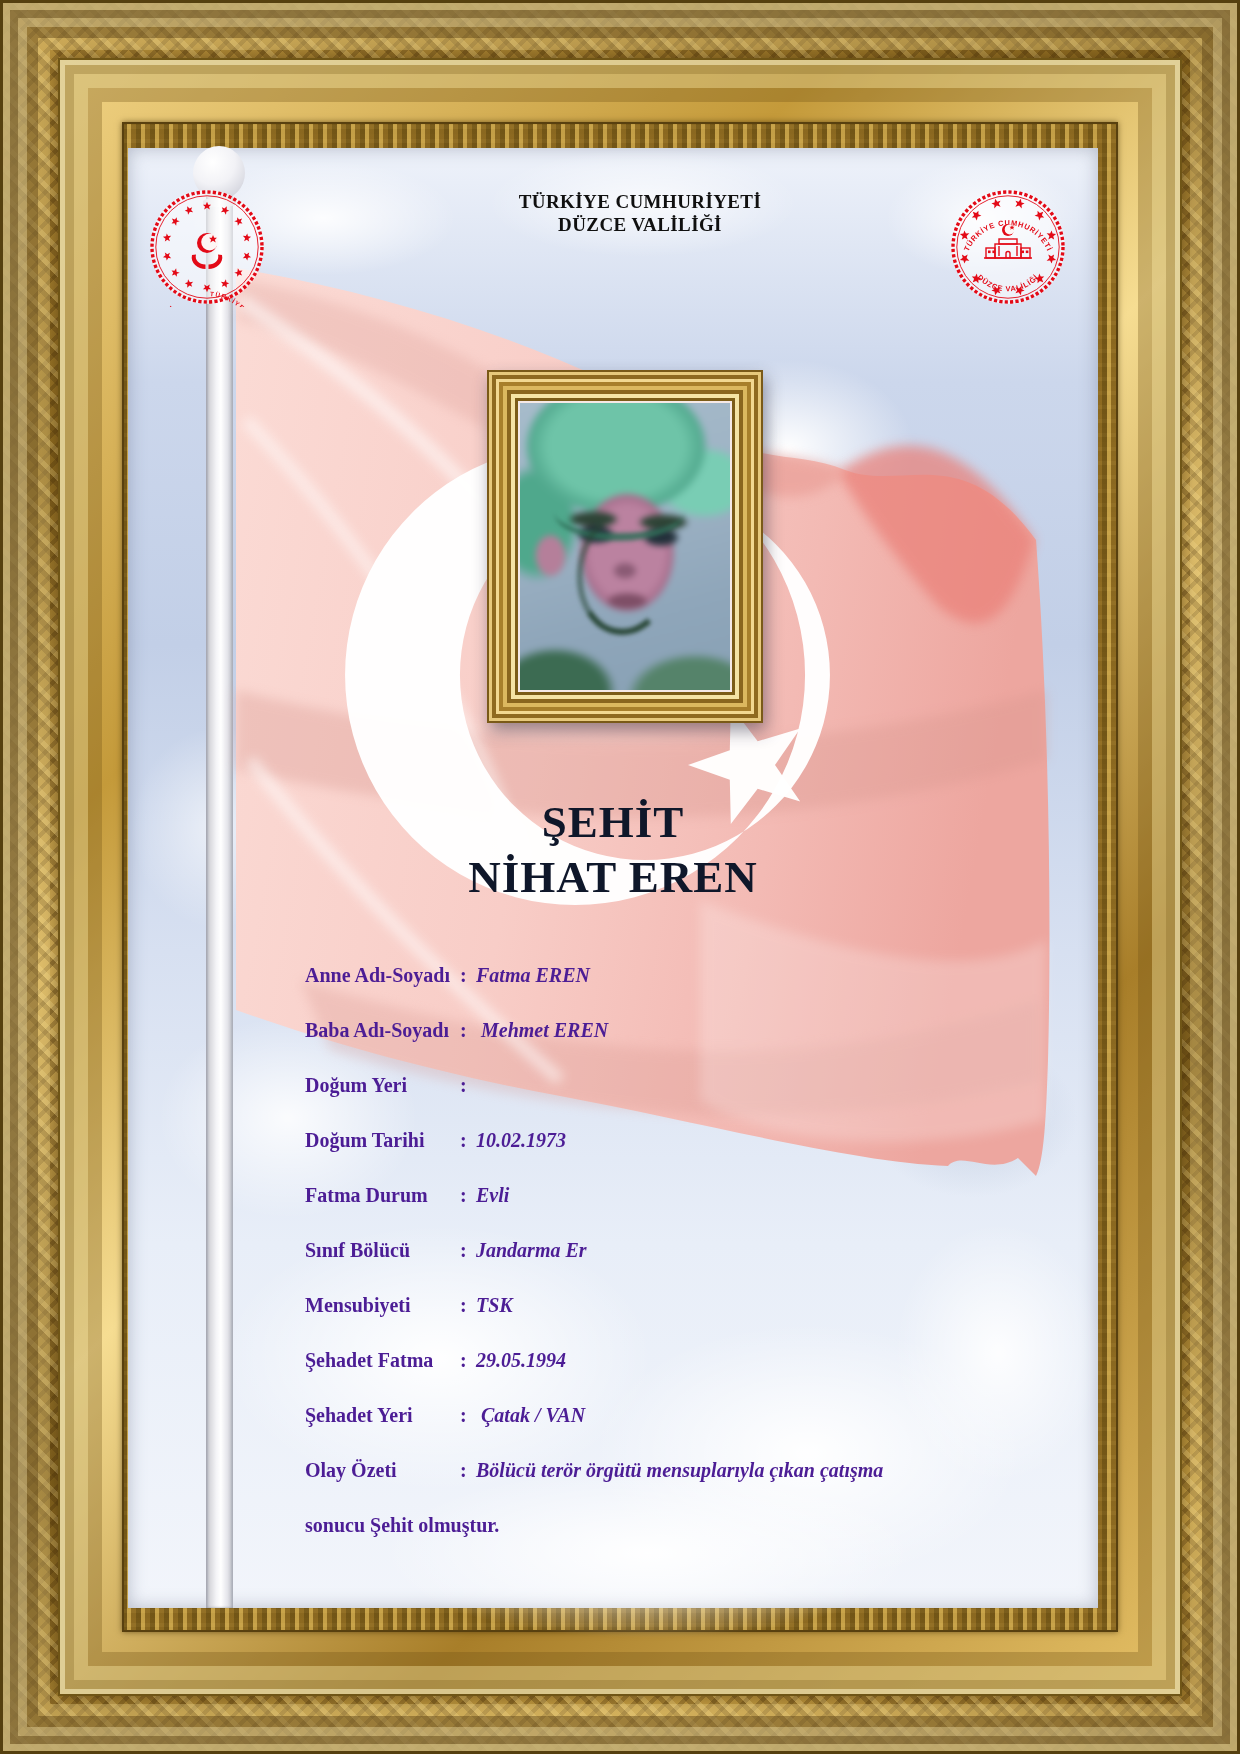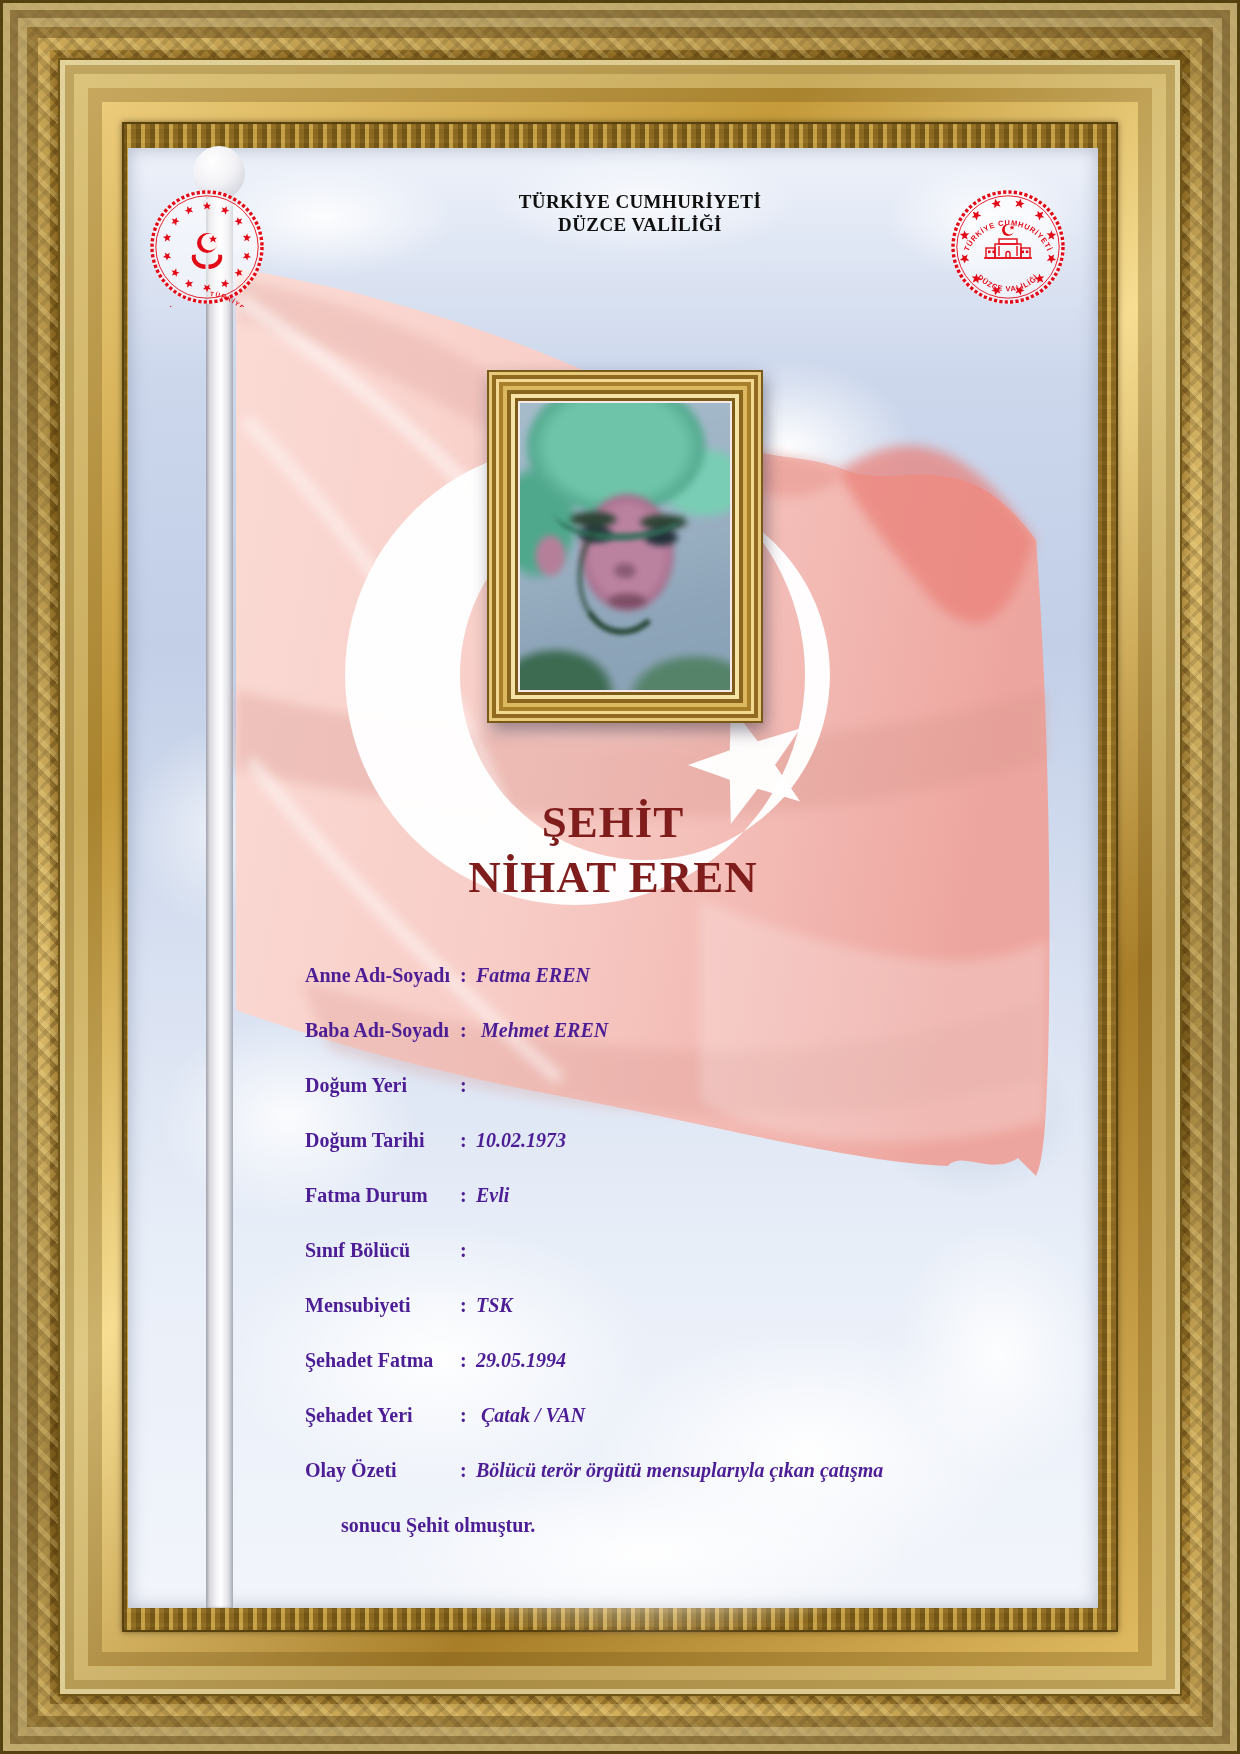--- a/index.html
+++ b/index.html
@@ -43,28 +43,28 @@
     background:linear-gradient(90deg,#cfcfd7,#ffffff 50%,#cbccd5);}
 
   .flag-svg{position:absolute;left:0;top:0;z-index:3;}
   .emblem{position:absolute;z-index:5;}
   .emblem text{font-family:"Liberation Sans",sans-serif;font-weight:bold;}
 
   
   .header{position:absolute;left:155px;top:190px;width:970px;text-align:center;z-index:7;
     font-size:19px;font-weight:bold;color:#101010;line-height:23px;letter-spacing:.4px;}
   .title{position:absolute;left:128px;top:795px;width:970px;text-align:center;z-index:7;
-    font-size:45px;font-weight:bold;color:#7f1d1d;line-height:55px;letter-spacing:1px;}
+    font-size:45px;font-weight:bold;color:#0f172a;line-height:55px;letter-spacing:1px;}
   .fields{position:absolute;left:305px;top:962px;width:775px;z-index:7;
     font-size:20px;font-weight:bold;color:#4c1d95;}
   .row{display:flex;align-items:flex-start;height:55px;line-height:26px;}
   .lab{width:155px;flex:0 0 155px;white-space:nowrap;}
   .sep{width:16px;flex:0 0 16px;}
   .val{white-space:pre;flex:1;font-style:italic;}
-  .cont{display:block;height:55px;line-height:26px;margin-left:36px;}
+  .cont{display:block;height:55px;line-height:26px;}
 
   
   .photo-frame{position:absolute;left:487px;top:370px;width:276px;height:353px;z-index:6;
     background:#c9a44a;box-sizing:border-box;padding:31px;
     box-shadow:3px 8px 16px rgba(35,35,55,.45),
       inset 0 0 0 2px #7a5a18, inset 0 0 0 5px #e7c97c, inset 0 0 0 9px #8f6a20,
       inset 0 0 0 12px #f2d891, inset 0 0 0 16px #a87f2b, inset 0 0 0 20px #dcb85f,
       inset 0 0 0 24px #8a651e, inset 0 0 0 28px #f5e3a5, inset 0 0 0 31px #7c5c18;}
   .photo{position:relative;width:100%;height:100%;overflow:hidden;background:#9db3c8;
     border:2px solid #f6e9e6;box-sizing:border-box;}
@@ -278,20 +278,21 @@
         <span class="val">10.02.1973</span>
     </div>
     <div class="row">
       <span class="lab">Fatma Durum</span>
         <span class="sep">:</span>
         <span class="val">Evli</span>
     </div>
     <div class="row">
       <span class="lab">Sınıf Bölücü</span>
         <span class="sep">:</span>
+        <span class="val">Jandarma Er</span>
     </div>
     <div class="row">
       <span class="lab">Mensubiyeti</span>
         <span class="sep">:</span>
         <span class="val">TSK</span>
     </div>
     <div class="row">
       <span class="lab">Şehadet Fatma</span>
         <span class="sep">:</span>
         <span class="val">29.05.1994</span>

